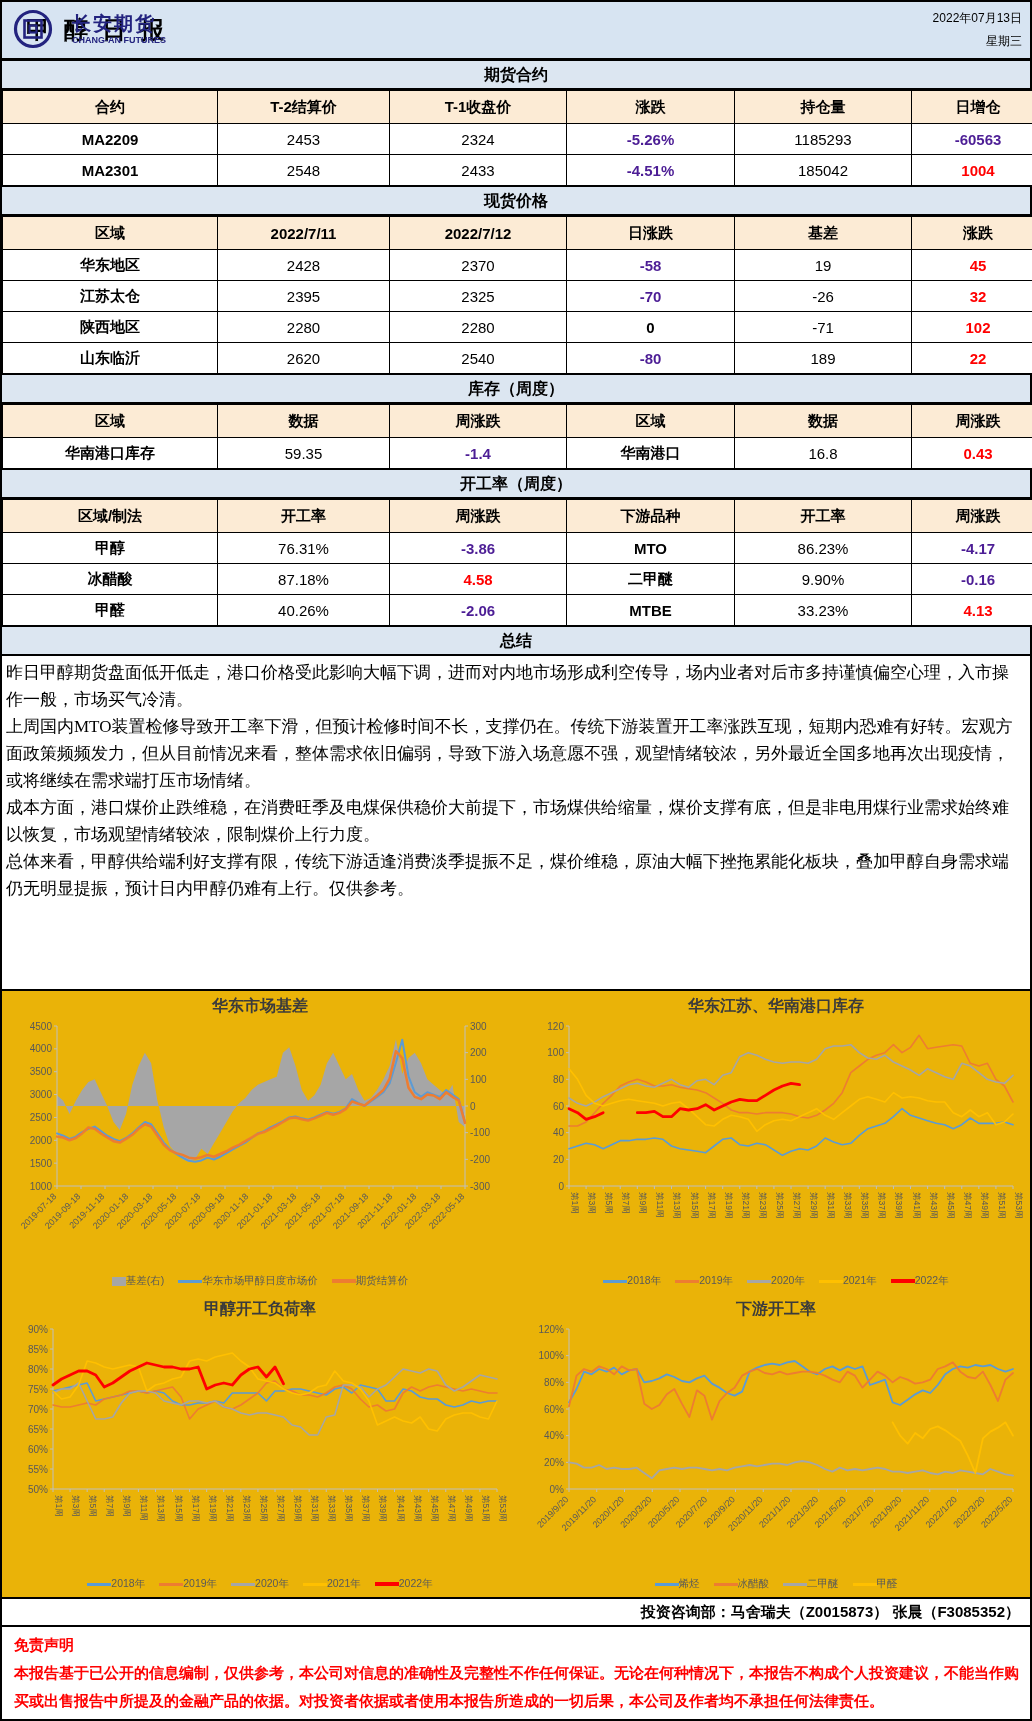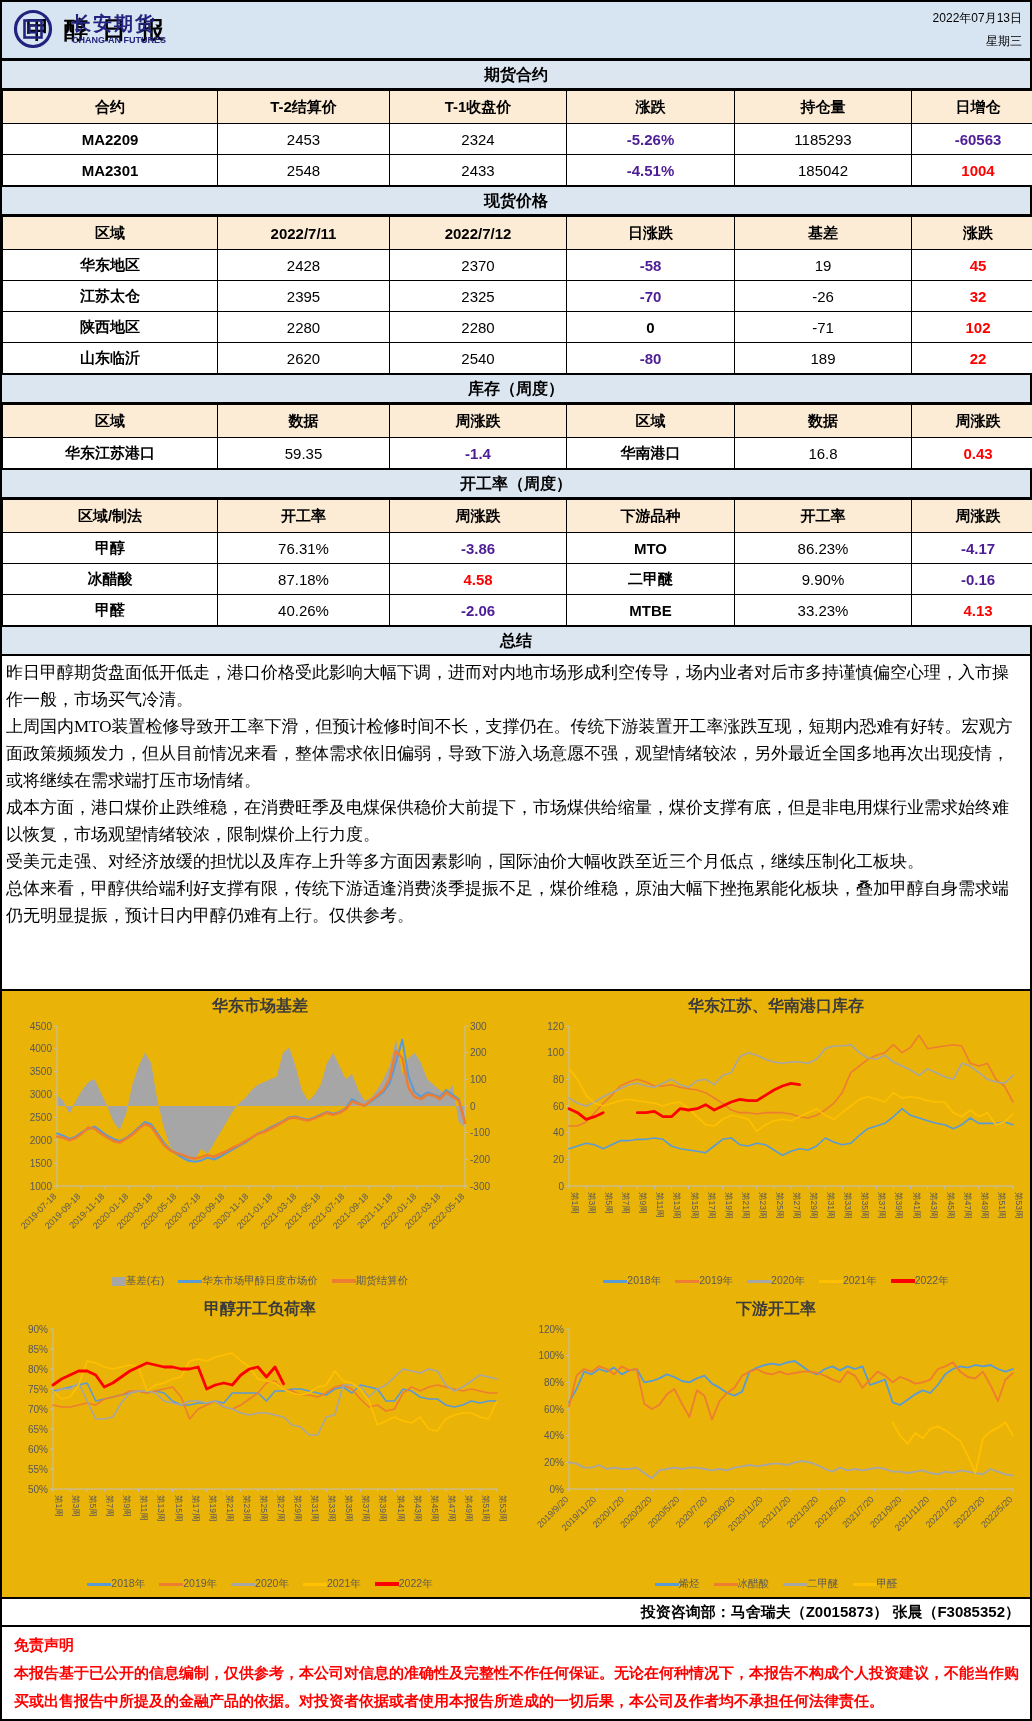--- a/index.html
+++ b/index.html
@@ -156,21 +156,21 @@
           <th>区域</th>
           <th>数据</th>
           <th>周涨跌</th>
           <th>区域</th>
           <th>数据</th>
           <th>周涨跌</th>
         </tr>
       </thead>
     <tbody>
         <tr>
-          <td class="b">华东江苏港口</td>
+          <td class="b">华南港口库存</td>
           <td>59.35</td>
           <td class="green">-1.4</td>
           <td class="b">华南港口</td>
           <td>16.8</td>
           <td class="red">0.43</td>
         </tr>
       </tbody>
   </table>
 
   <div class="sec-title">开工率（周度）</div>
@@ -211,21 +211,20 @@
           <td class="red">4.13</td>
         </tr>
       </tbody>
   </table>
 
   <div class="sec-title">总结</div>
   <div class="summary">
       <p>昨日甲醇期货盘面低开低走，港口价格受此影响大幅下调，进而对内地市场形成利空传导，场内业者对后市多持谨慎偏空心理，入市操作一般，市场买气冷清。</p>
       <p>上周国内MTO装置检修导致开工率下滑，但预计检修时间不长，支撑仍在。传统下游装置开工率涨跌互现，短期内恐难有好转。宏观方面政策频频发力，但从目前情况来看，整体需求依旧偏弱，导致下游入场意愿不强，观望情绪较浓，另外最近全国多地再次出现疫情，或将继续在需求端打压市场情绪。</p>
       <p>成本方面，港口煤价止跌维稳，在消费旺季及电煤保供稳价大前提下，市场煤供给缩量，煤价支撑有底，但是非电用煤行业需求始终难以恢复，市场观望情绪较浓，限制煤价上行力度。</p>
-      <p>受美元走强、对经济放缓的担忧以及库存上升等多方面因素影响，国际油价大幅收跌至近三个月低点，继续压制化工板块。</p>
       <p>总体来看，甲醇供给端利好支撑有限，传统下游适逢消费淡季提振不足，煤价维稳，原油大幅下挫拖累能化板块，叠加甲醇自身需求端仍无明显提振，预计日内甲醇仍难有上行。仅供参考。</p>
     </div>
 
   <div class="charts">
     <div class="chart">
       <div class="chart-title">华东市场基差</div>
       <div class="plot"><svg width="506" height="252">
             <polygon points="50,88 50,77.33333333333334 56.276923076923076,82.66666666666667 62.55384615384615,96 68.83076923076923,82.66666666666667 75.1076923076923,72 81.38461538461539,64 87.66153846153847,61.33333333333334 93.93846153846154,74.66666666666666 100.21538461538461,88 106.49230769230769,104 112.76923076923077,112 119.04615384615384,96 125.32307692307693,66.66666666666667 131.6,48 137.87692307692308,34.66666666666666 144.15384615384613,45.33333333333333 150.43076923076922,82.66666666666667 156.7076923076923,109.33333333333333 162.98461538461538,128 169.26153846153846,136 175.53846153846155,141.33333333333334 181.8153846153846,144 188.09230769230768,141.33333333333334 194.36923076923077,130.66666666666666 200.64615384615385,136 206.92307692307693,125.33333333333334 213.2,114.66666666666669 219.47692307692307,104 225.75384615384615,93.33333333333333 232.03076923076924,85.33333333333333 238.3076923076923,80 244.58461538461538,72 250.86153846153846,66.66666666666667 257.13846153846157,64 263.4153846153846,61.33333333333334 269.6923076923077,58.666666666666664 275.96923076923076,34.66666666666666 282.24615384615385,29.33333333333333 288.5230769230769,48 294.79999999999995,72 301.0769230769231,82.66666666666667 307.3538461538462,77.33333333333334 313.6307692307692,66.66666666666667 319.9076923076923,45.33333333333333 326.18461538461537,34.66666666666666 332.46153846153845,48 338.73846153846154,61.33333333333334 345.0153846153846,56.00000000000001 351.2923076923077,72 357.5692307692308,82.66666666666667 363.84615384615387,80 370.1230769230769,72 376.4,61.33333333333334 382.67692307692306,48 388.95384615384614,21.33333333333334 395.2307692307692,56.00000000000001 401.5076923076923,39.99999999999999 407.7846153846154,34.66666666666666 414.0615384615385,45.33333333333333 420.33846153846156,61.33333333333334 426.6153846153846,66.66666666666667 432.89230769230767,72 439.16923076923075,77.33333333333334 445.44615384615383,66.66666666666667 451.7230769230769,104 458,109.33333333333333 458,88" fill="#A6A6A6"></polygon>
             <line x1="50" y1="8" x2="50" y2="168" stroke="#BFBFBF" stroke-width="1"></line>
             <line x1="50" y1="168" x2="458" y2="168" stroke="#BFBFBF" stroke-width="1"></line>

